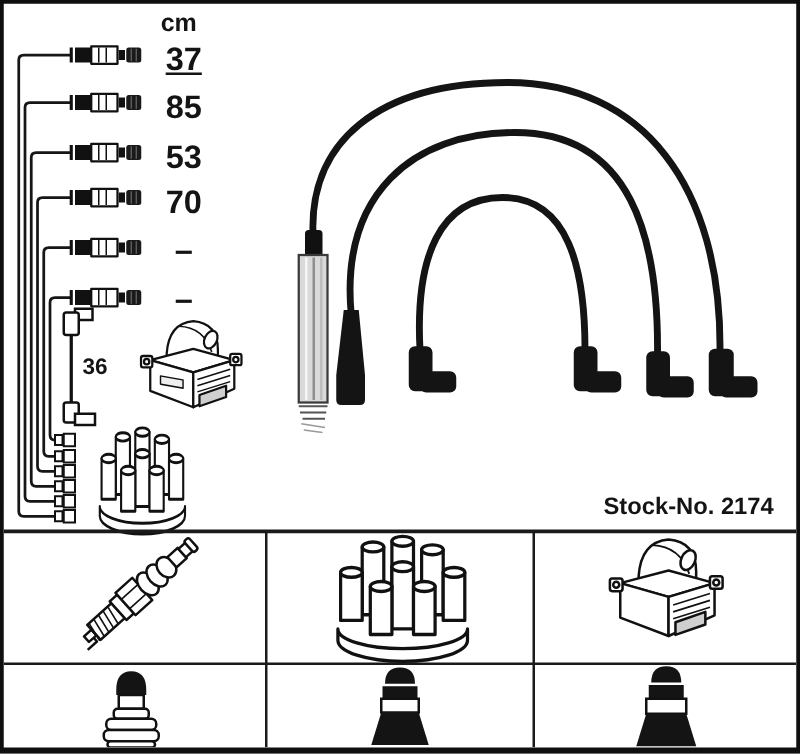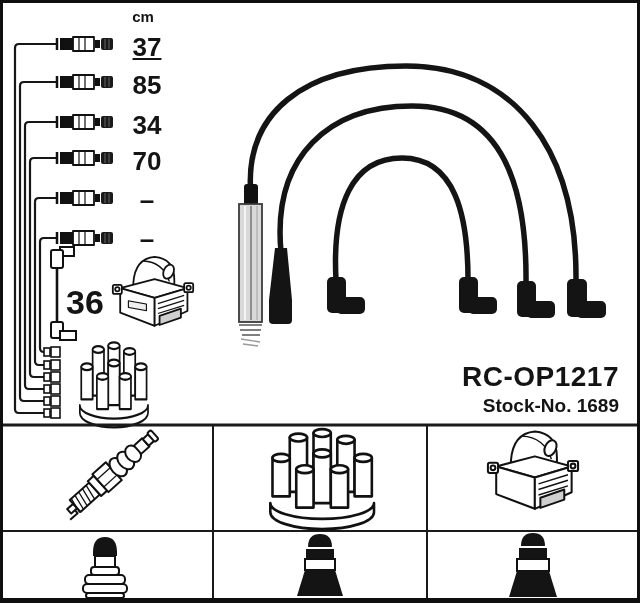--- a/index.html
+++ b/index.html
@@ -1,25 +1,25 @@
 <!DOCTYPE html>
 <html><head>
 <meta charset="utf-8">
 <style>
   html,body{margin:0;padding:0;background:#c8c8c8;}
   .stage{position:relative;width:640px;height:603px;background:#ffffff;
          box-sizing:border-box;border:3px solid #0f0f0f;border-bottom-width:5px;
          font-family:"Liberation Sans", sans-serif;color:#111;overflow:hidden;}
   .art{position:absolute;left:0;top:0;}
   .lbl{position:absolute;font-weight:bold;color:#141414;white-space:nowrap;}
-  .unit{left:118px;top:5px;width:44px;text-align:center;font-size:15px;}
+  .unit{left:118px;top:5px;width:44px;text-align:center;font-size:20px;}
   .len{left:120px;width:48px;text-align:center;font-size:26px;line-height:26px;}
   .len0{top:31px;text-decoration:underline;} .len1{top:69px;} .len2{top:109px;} .len3{top:145px;}
   .len4{top:184px;} .len5{top:223px;}
-  .coil-len{left:63px;top:280px;font-size:34px;}
+  .coil-len{left:63px;top:280px;font-size:18px;}
   .partno{right:18px;top:358px;text-align:right;font-size:28px;letter-spacing:0.5px;}
   .stockno{right:18px;top:392px;text-align:right;font-size:19px;}
 </style>
 </head>
 <body>
 
 <div class="stage">
 
   <svg class="art" width="634" height="595" viewBox="3 3 634 595">
 
@@ -292,20 +292,19 @@
       <path d="M521,546 Q521,533 533,533 Q545,533 545,546 Z" fill="#141414"></path>
       <rect x="519" y="548" width="28" height="11" fill="#141414"></rect>
       <rect x="517" y="559" width="32" height="12" fill="#fff" stroke="#111" stroke-width="2"></rect>
       <polygon points="517,571 549,571 557,597 509,597" fill="#141414"></polygon>
     </g>
   </svg>
 
   <div class="lbl unit">cm</div>
   <div class="lbl len len0">37</div>
   <div class="lbl len len1">85</div>
-  <div class="lbl len len2">34</div>
+  <div class="lbl len len2">53</div>
   <div class="lbl len len3">70</div>
   <div class="lbl len len4">–</div>
   <div class="lbl len len5">–</div>
   <div class="lbl coil-len">36</div>
-  <div class="lbl partno">RC-OP1217</div>
-  <div class="lbl stockno">Stock-No. 1689</div>
+  <div class="lbl stockno">Stock-No. 2174</div>
 </div>
 
 </body></html>

